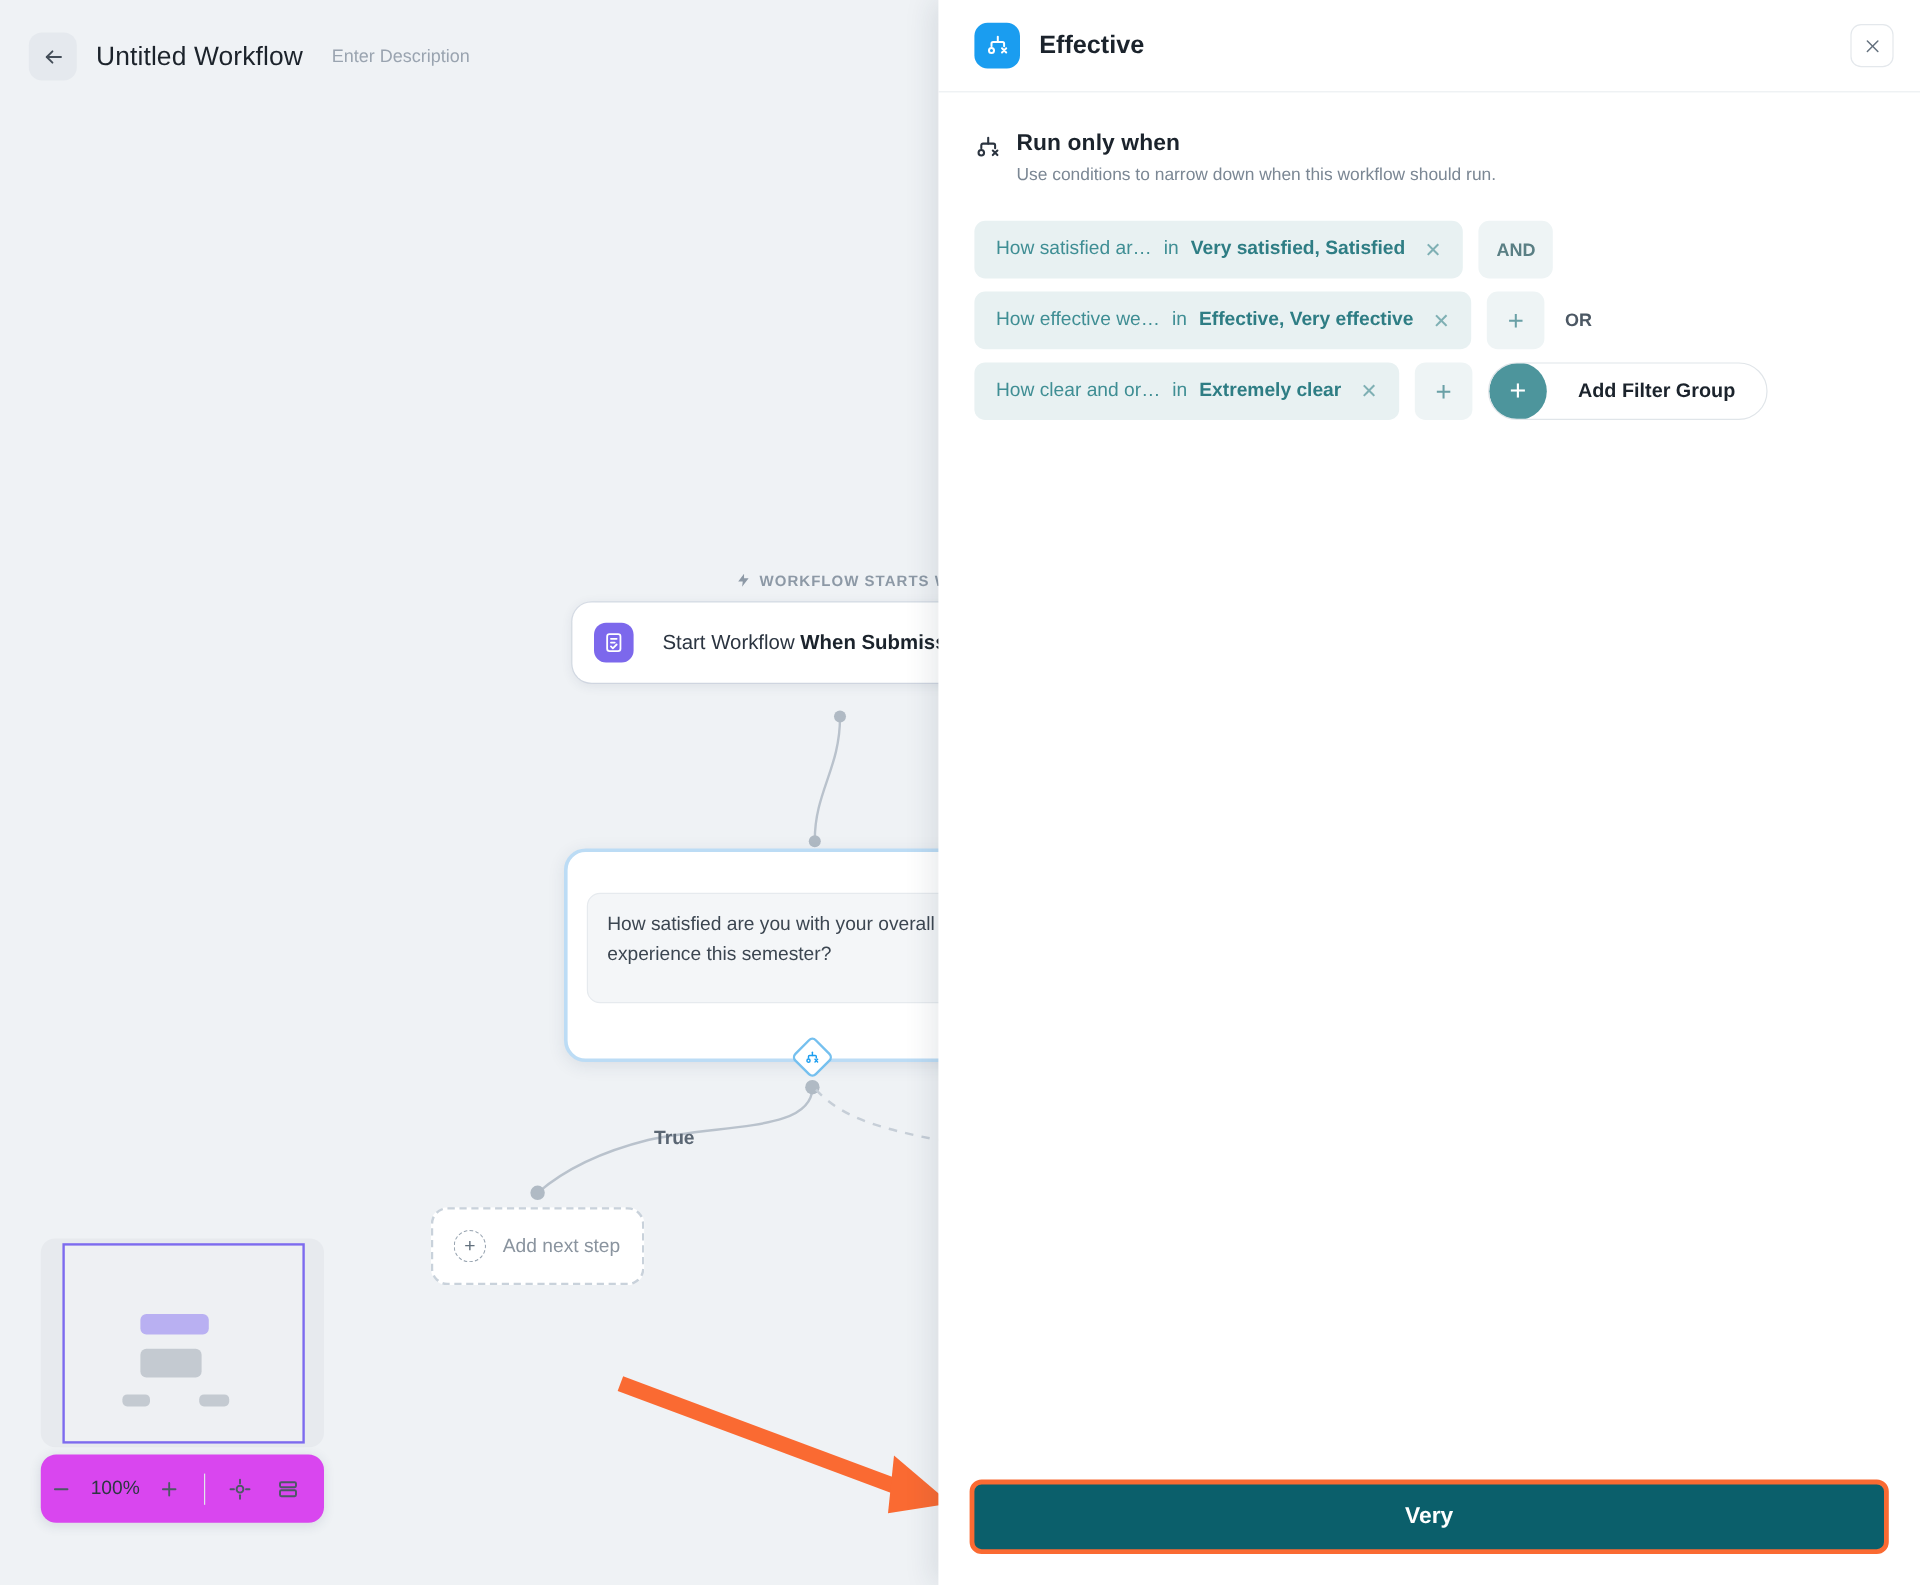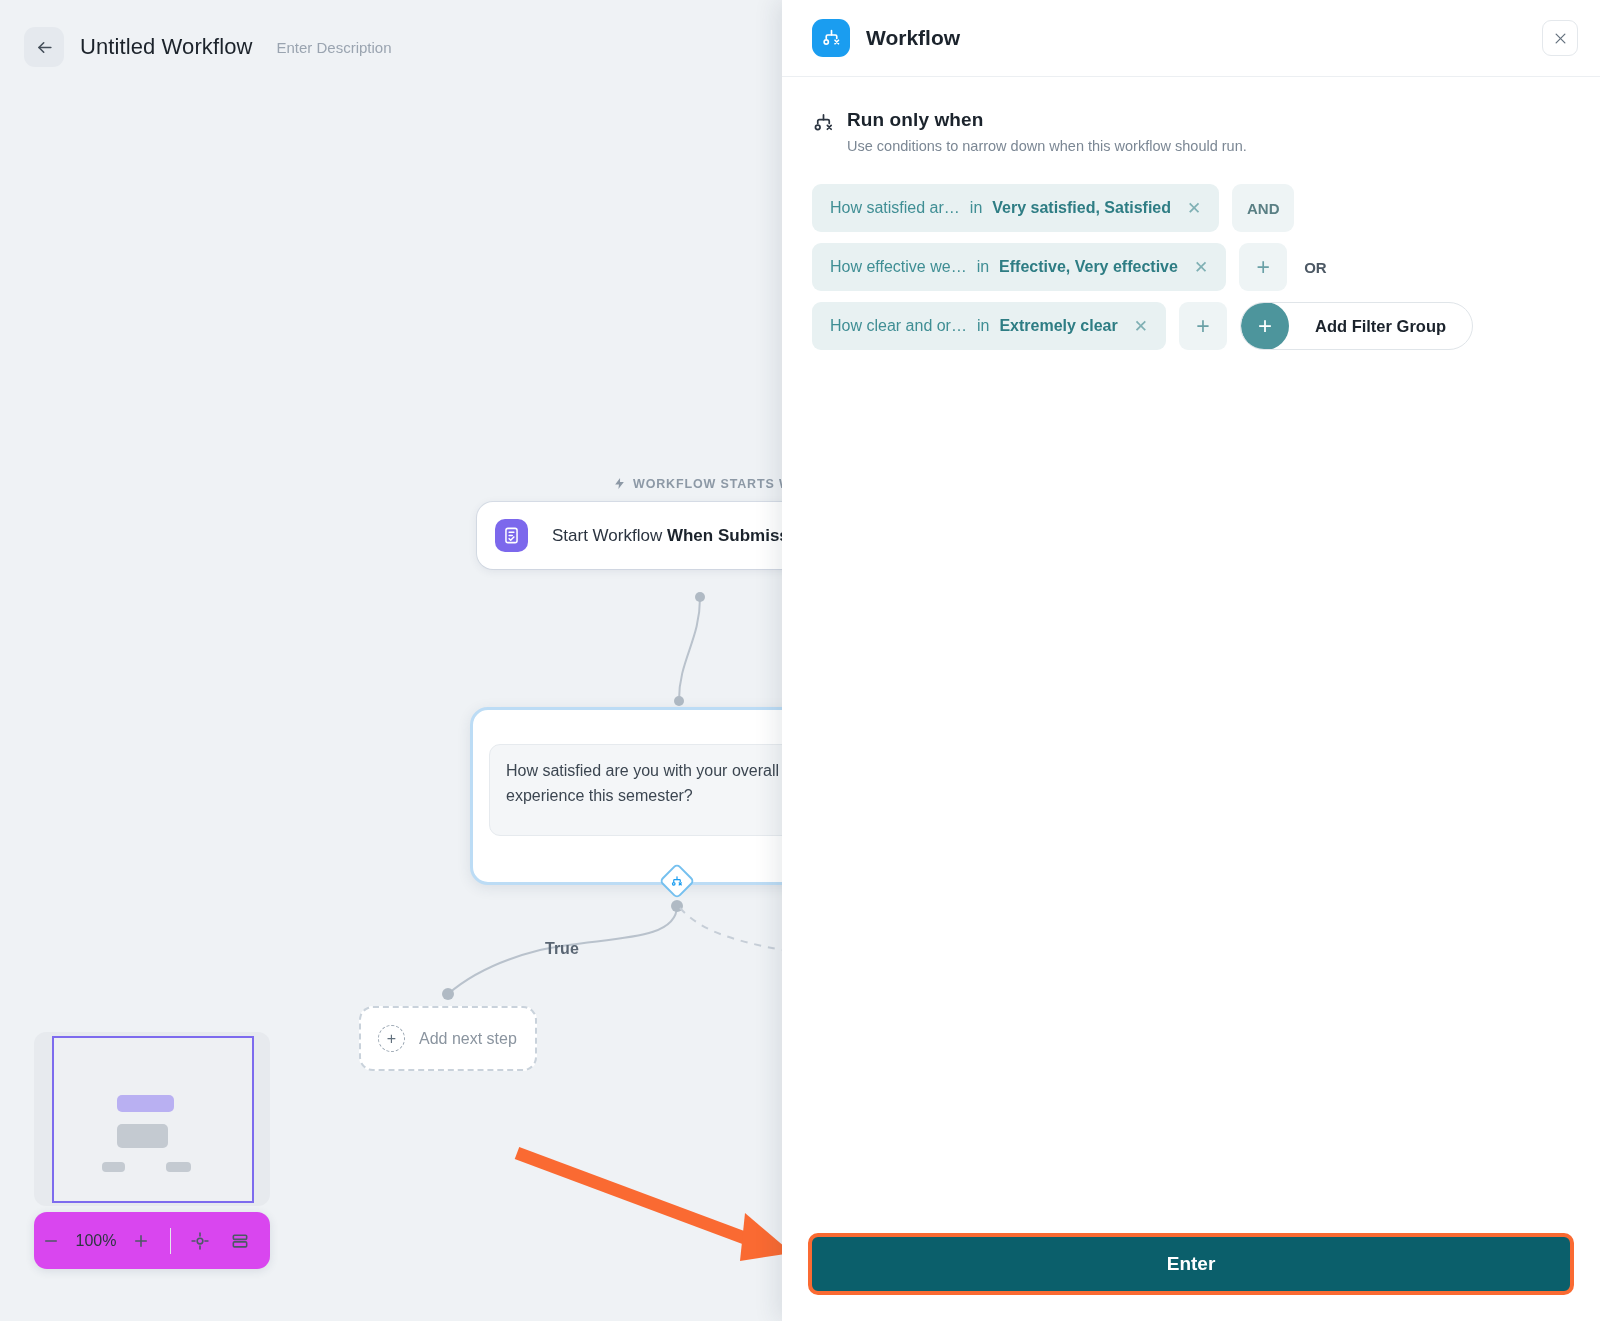--- a/index.html
+++ b/index.html
@@ -339,21 +339,21 @@
   <aside id="panel">
     <div id="panel-header">
       <span class="icon-sq blue">
         <svg viewBox="0 0 24 24" width="21" height="21" fill="none" stroke="#fff" stroke-width="1.9" stroke-linecap="round" stroke-linejoin="round">
           <path d="M12 3v5"></path>
             <path d="M6 12V9.5a1.5 1.5 0 0 1 1.5-1.5h9A1.5 1.5 0 0 1 18 9.5V12"></path>
           <circle cx="6" cy="16" r="2.4"></circle>
             <path d="M16 14l4 4M20 14l-4 4"></path>
         </svg>
       </span>
-      <span id="panel-title">Workflow</span>
+      <span id="panel-title">Effective</span>
       <button id="close-btn">
         <svg viewBox="0 0 24 24" width="15" height="15" stroke="#64717e" stroke-width="2" stroke-linecap="round">
             <line x1="5" y1="5" x2="19" y2="19"></line>
             <line x1="19" y1="5" x2="5" y2="19"></line>
           </svg>
       </button>
     </div>
 
     <div id="panel-body">
       <div id="run-head">
@@ -405,17 +405,17 @@
           <div id="add-group">
             <span class="circle">+</span>
             <span class="lbl">Add Filter Group</span>
           </div>
         </div>
 
       </div>
     </div>
 
     <div id="panel-footer">
-      <button id="save-btn">Enter</button>
+      <button id="save-btn">Very</button>
     </div>
   </aside>
 
 </div>
 
 </body></html>

